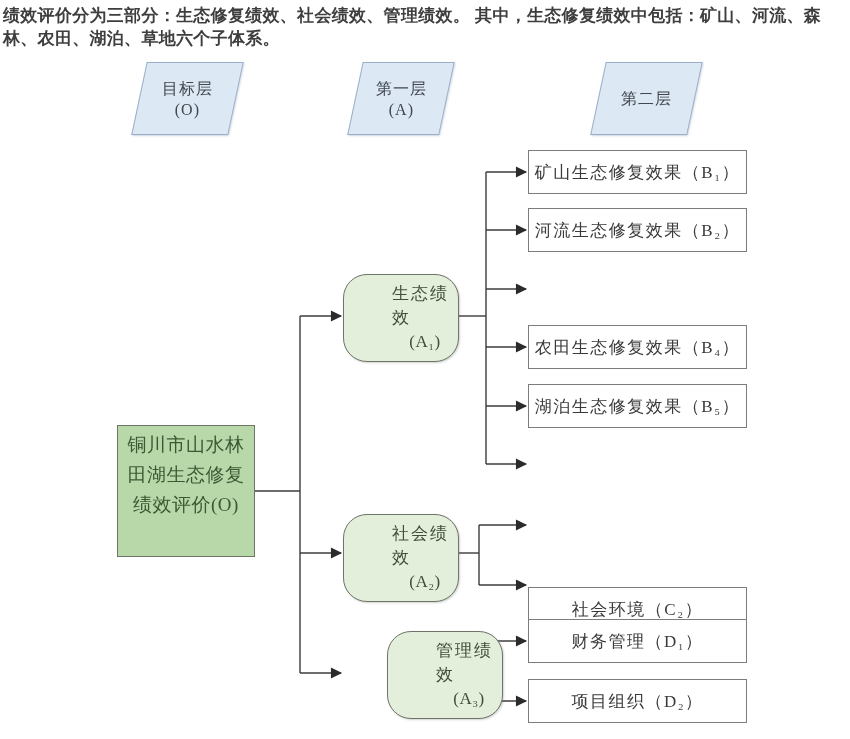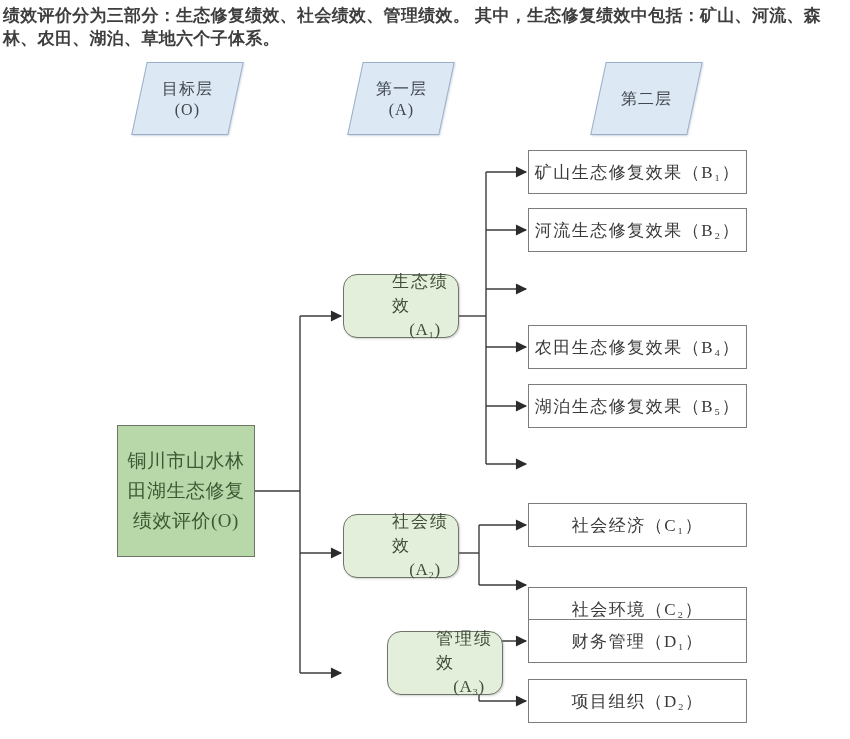--- a/index.html
+++ b/index.html
@@ -25,29 +25,29 @@
     border:1px solid var(--header-border);
     transform:skewX(-12deg);
     box-shadow:1px 1px 2px rgba(120,140,170,0.35);
     display:flex; flex-direction:column; align-items:center; justify-content:center;
     color:#41464f; font-size:16px; line-height:21px; letter-spacing:1px;
   }
   .para .inner{transform:skewX(12deg); text-align:center;}
   .rootnode{
     position:absolute; left:117px; top:425px; width:138px; height:132px;
     background:var(--root-fill); border:1.5px solid var(--node-border);
-    display:flex; align-items:center; justify-content:center;
-    box-sizing:border-box; padding:16px 8px;
+    display:flex; justify-content:center;
+    box-sizing:border-box; padding:4px 8px;
     color:var(--text-green); font-size:19px; line-height:30px;
     letter-spacing:0.5px; text-align:center;
   }
   .branchnode{
-    position:absolute; width:116px; height:64px; left:343px;
+    position:absolute; width:116px; height:88px; left:343px;
     background:var(--branch-fill); border:1.5px solid var(--node-border);
-    border-radius:14px; box-sizing:border-box;
+    border-radius:24px; box-sizing:border-box;
     display:flex; flex-direction:column; align-items:center; justify-content:center;
     color:#3f4d3a; font-size:17px; line-height:24px; letter-spacing:2px;
     box-shadow:1px 1px 2px rgba(100,110,100,0.3);
     padding-left:48px;
   }
   .branchnode .code{letter-spacing:0.5px;}
   .leafnode{
     position:absolute; left:528px; width:219px; height:44px;
     background:var(--leaf-fill); border:1.3px solid var(--leaf-border);
     box-sizing:border-box;
@@ -139,23 +139,20 @@
   <div class="leafnode" style="top:208px;">
     <span>河流生态修复效果（B₂）</span>
   </div>
   <div class="leafnode" style="top:325px;">
     <span>农田生态修复效果（B₄）</span>
   </div>
   <div class="leafnode" style="top:384px;">
     <span>湖泊生态修复效果（B₅）</span>
   </div>
 
-  <div class="leafnode" style="top:503px;">
-    <span>社会经济（C₁）</span>
-  </div>
   <div class="leafnode" style="top:563px;margin-top:24px;">
     <span>社会环境（C₂）</span>
   </div>
 
   <div class="leafnode" style="top:619px;">
     <span>财务管理（D₁）</span>
   </div>
   <div class="leafnode" style="top:679px;">
     <span>项目组织（D₂）</span>
   </div>

